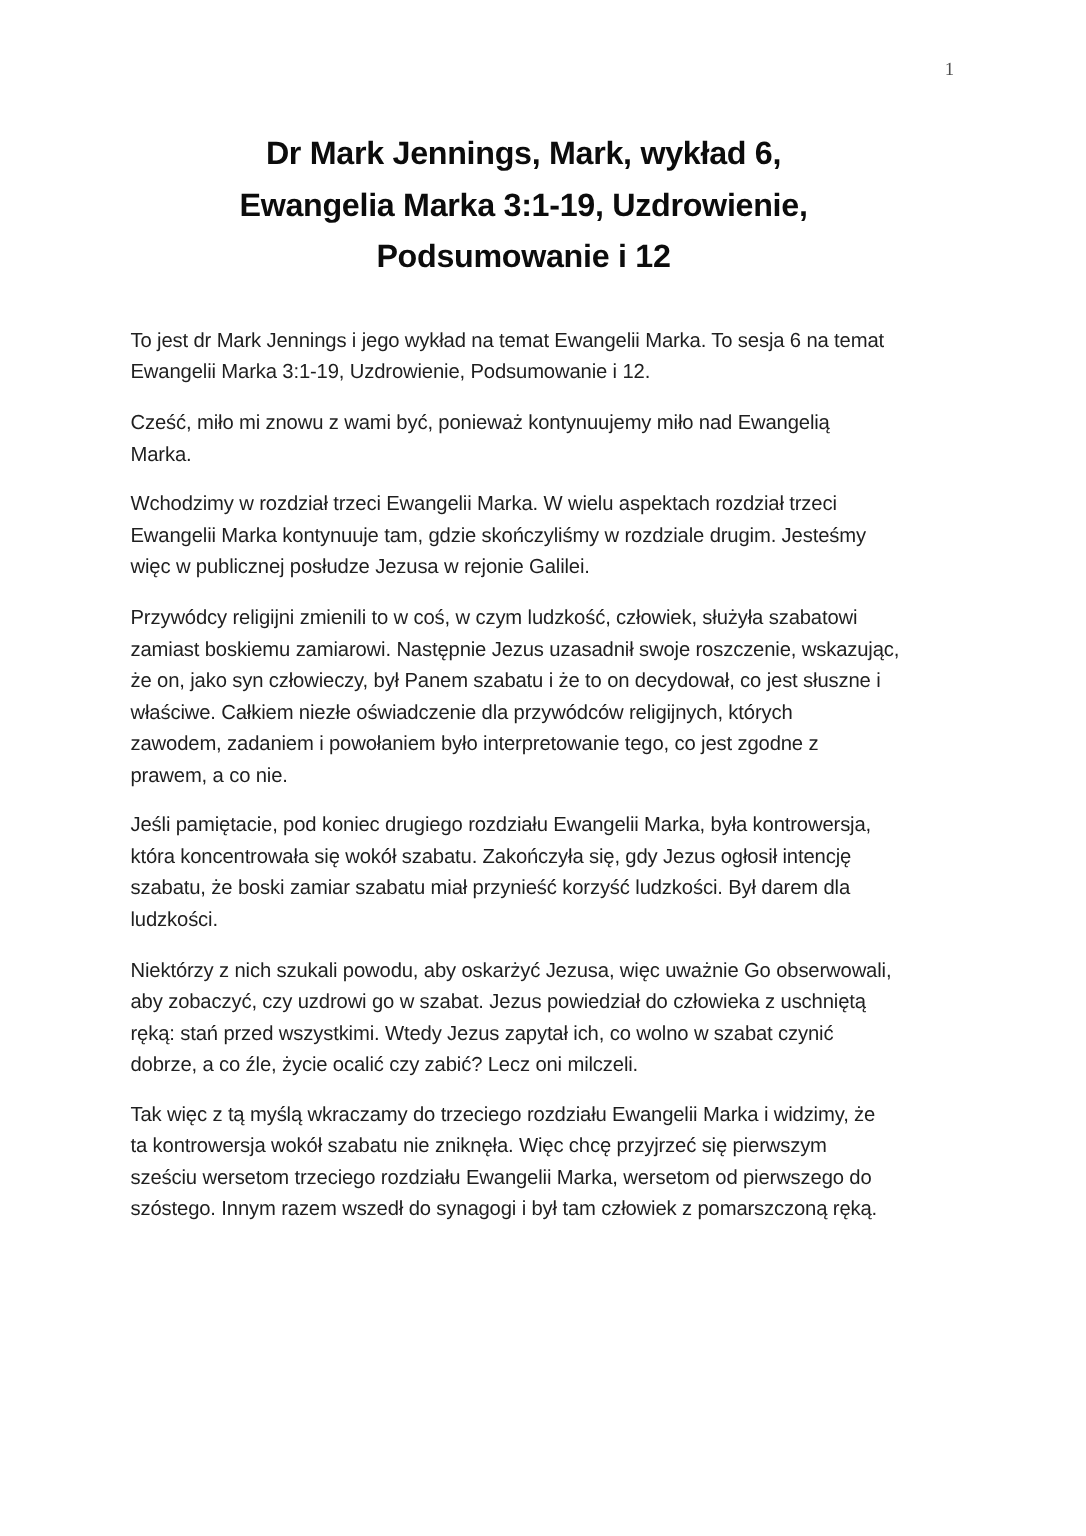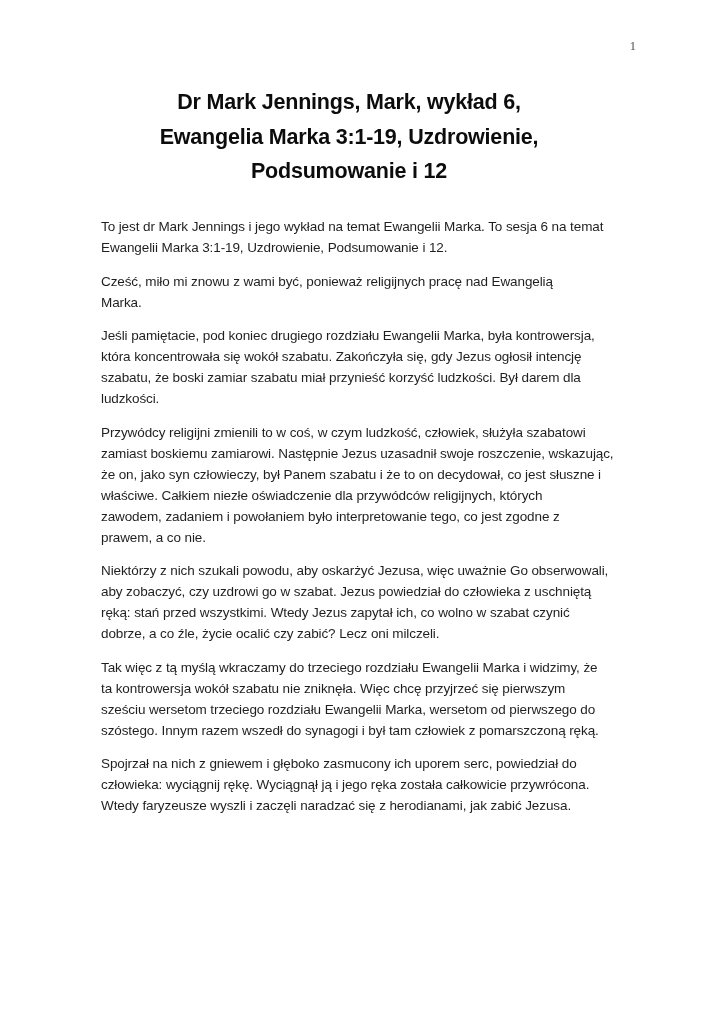--- a/index.html
+++ b/index.html
@@ -48,21 +48,21 @@
     margin-top: -9px;
     font-family: "Liberation Serif", serif;
     font-weight: 400;
     font-size: 16px;
     line-height: 19px;
     color: #1b1b1b;
   }
   .body-text {
     position: absolute;
     top: 216px;
-    left: 101px;
+    left: 87px;
     width: 620px;
   }
   .para {
     margin: 0 0 12.5px 0;
     font-size: 13.5px;
     line-height: 21px;
     letter-spacing: -0.1px;
     color: #1f1f1f;
     white-space: pre-line;
   }
@@ -76,38 +76,38 @@
 
   <header class="title-block">
     <h1 class="title">Dr Mark Jennings, Mark, wykład 6,
 Ewangelia Marka 3:1-19, Uzdrowienie,
 Podsumowanie i 12</h1>
   </header>
 
   <main class="body-text">
     <p class="para">To jest dr Mark Jennings i jego wykład na temat Ewangelii Marka. To sesja 6 na temat
 Ewangelii Marka 3:1-19, Uzdrowienie, Podsumowanie i 12.</p>
-    <p class="para">Cześć, miło mi znowu z wami być, ponieważ religijnych pracę nad Ewangelią
+    <p class="para">Cześć, miło mi znowu z wami być, ponieważ kontynuujemy miło nad Ewangelią
 Marka.</p>
-    <p class="para">Jeśli pamiętacie, pod koniec drugiego rozdziału Ewangelii Marka, była kontrowersja,
-która koncentrowała się wokół szabatu. Zakończyła się, gdy Jezus ogłosił intencję
-szabatu, że boski zamiar szabatu miał przynieść korzyść ludzkości. Był darem dla
-ludzkości.</p>
+    <p class="para">Wchodzimy w rozdział trzeci Ewangelii Marka. W wielu aspektach rozdział trzeci
+Ewangelii Marka kontynuuje tam, gdzie skończyliśmy w rozdziale drugim. Jesteśmy
+więc w publicznej posłudze Jezusa w rejonie Galilei.</p>
     <p class="para">Przywódcy religijni zmienili to w coś, w czym ludzkość, człowiek, służyła szabatowi
 zamiast boskiemu zamiarowi. Następnie Jezus uzasadnił swoje roszczenie, wskazując,
 że on, jako syn człowieczy, był Panem szabatu i że to on decydował, co jest słuszne i
 właściwe. Całkiem niezłe oświadczenie dla przywódców religijnych, których
 zawodem, zadaniem i powołaniem było interpretowanie tego, co jest zgodne z
 prawem, a co nie.</p>
+    <p class="para">Jeśli pamiętacie, pod koniec drugiego rozdziału Ewangelii Marka, była kontrowersja,
+która koncentrowała się wokół szabatu. Zakończyła się, gdy Jezus ogłosił intencję
+szabatu, że boski zamiar szabatu miał przynieść korzyść ludzkości. Był darem dla
+ludzkości.</p>
     <p class="para">Niektórzy z nich szukali powodu, aby oskarżyć Jezusa, więc uważnie Go obserwowali,
 aby zobaczyć, czy uzdrowi go w szabat. Jezus powiedział do człowieka z uschniętą
 ręką: stań przed wszystkimi. Wtedy Jezus zapytał ich, co wolno w szabat czynić
 dobrze, a co źle, życie ocalić czy zabić? Lecz oni milczeli.</p>
     <p class="para">Tak więc z tą myślą wkraczamy do trzeciego rozdziału Ewangelii Marka i widzimy, że
 ta kontrowersja wokół szabatu nie zniknęła. Więc chcę przyjrzeć się pierwszym
 sześciu wersetom trzeciego rozdziału Ewangelii Marka, wersetom od pierwszego do
 szóstego. Innym razem wszedł do synagogi i był tam człowiek z pomarszczoną ręką.</p>
-    <p class="para">Spojrzał na nich z gniewem i głęboko zasmucony ich uporem serc, powiedział do
-człowieka: wyciągnij rękę. Wyciągnął ją i jego ręka została całkowicie przywrócona.
-Wtedy faryzeusze wyszli i zaczęli naradzać się z herodianami, jak zabić Jezusa.</p>
   </main>
 
 </div>
 
 </body></html>

